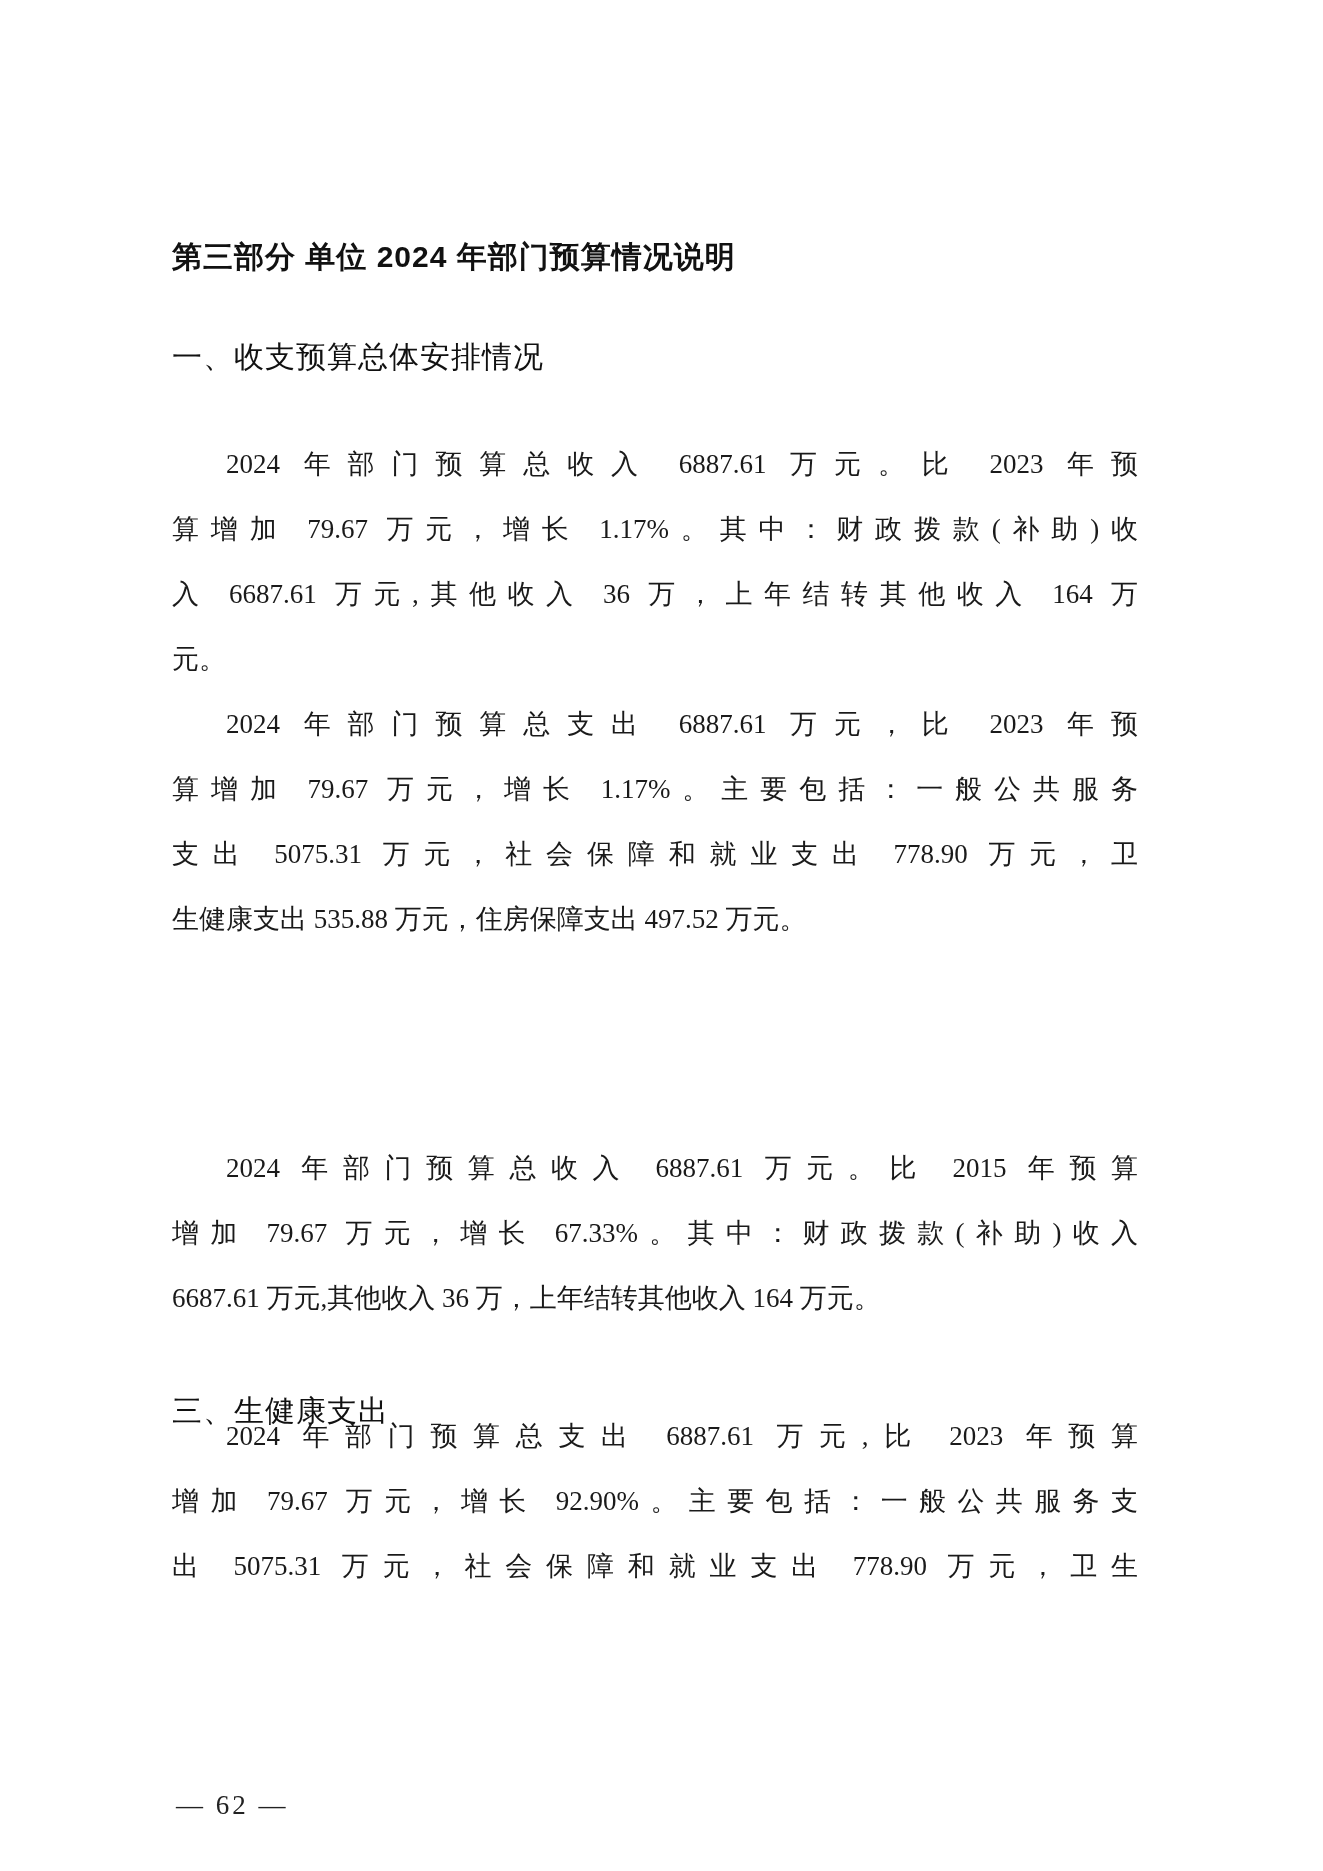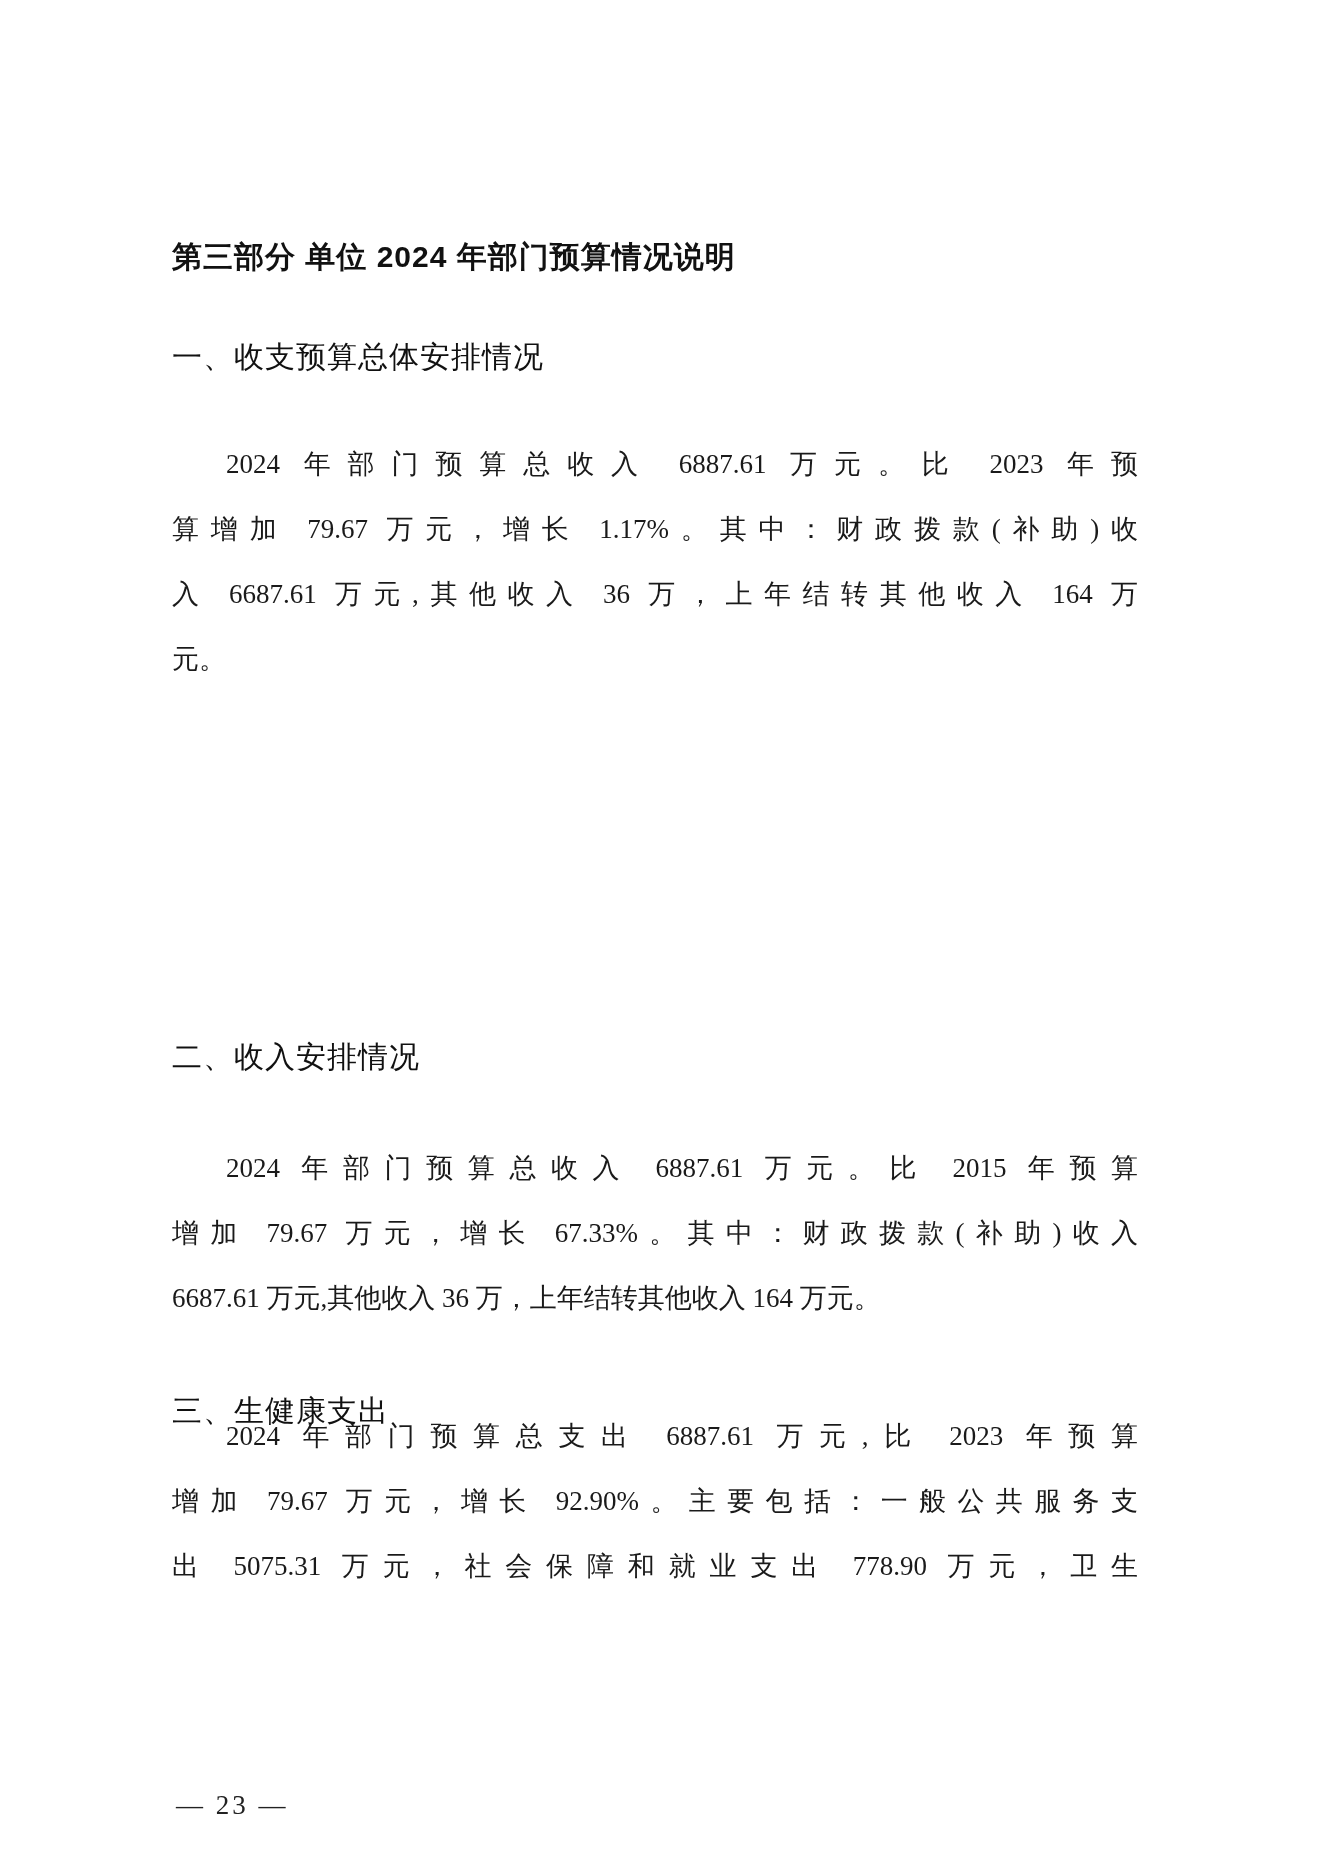--- a/index.html
+++ b/index.html
@@ -76,32 +76,37 @@
 
   <div class="block section-heading heading-1">一、收支预算总体安排情况</div>
 
   <div class="block para para-1">
     <div class="line first">2024 年部门预算总收入 6887.61 万元。比 2023 年预</div>
     <div class="line">算增加 79.67 万元，增长 1.17%。其中：财政拨款(补助)收</div>
     <div class="line">入 6687.61 万元,其他收入 36 万，上年结转其他收入 164 万</div>
     <div class="line plain">元。</div>
   </div>
 
+  <div class="block para para-2">
+    <div class="line first">2024 年部门预算总支出 6887.61 万元，比 2023 年预</div>
+    <div class="line">算增加 79.67 万元，增长 1.17%。主要包括：一般公共服务</div>
+    <div class="line">支出 5075.31 万元，社会保障和就业支出 778.90 万元，卫</div>
+    <div class="line plain">生健康支出 535.88 万元，住房保障支出 497.52 万元。</div>
+  </div>
 
-  <div class="block section-heading heading-2">二、收入安排情况</div>
 
   <div class="block para para-3">
     <div class="line first">2024 年部门预算总收入 6887.61 万元。比 2015 年预算</div>
     <div class="line">增加 79.67 万元，增长 67.33%。其中：财政拨款(补助)收入</div>
     <div class="line plain">6687.61 万元,其他收入 36 万，上年结转其他收入 164 万元。</div>
   </div>
 
   <div class="block section-heading heading-3">三、生健康支出</div>
 
   <div class="block para para-4">
     <div class="line first">2024 年部门预算总支出 6887.61 万元,比 2023 年预算</div>
     <div class="line">增加 79.67 万元，增长 92.90%。主要包括：一般公共服务支</div>
     <div class="line">出 5075.31 万元，社会保障和就业支出 778.90 万元，卫生</div>
   </div>
 
-  <div class="page-footer">— 23 —</div>
+  <div class="page-footer">— 62 —</div>
 
 </div>
 
 </body></html>

